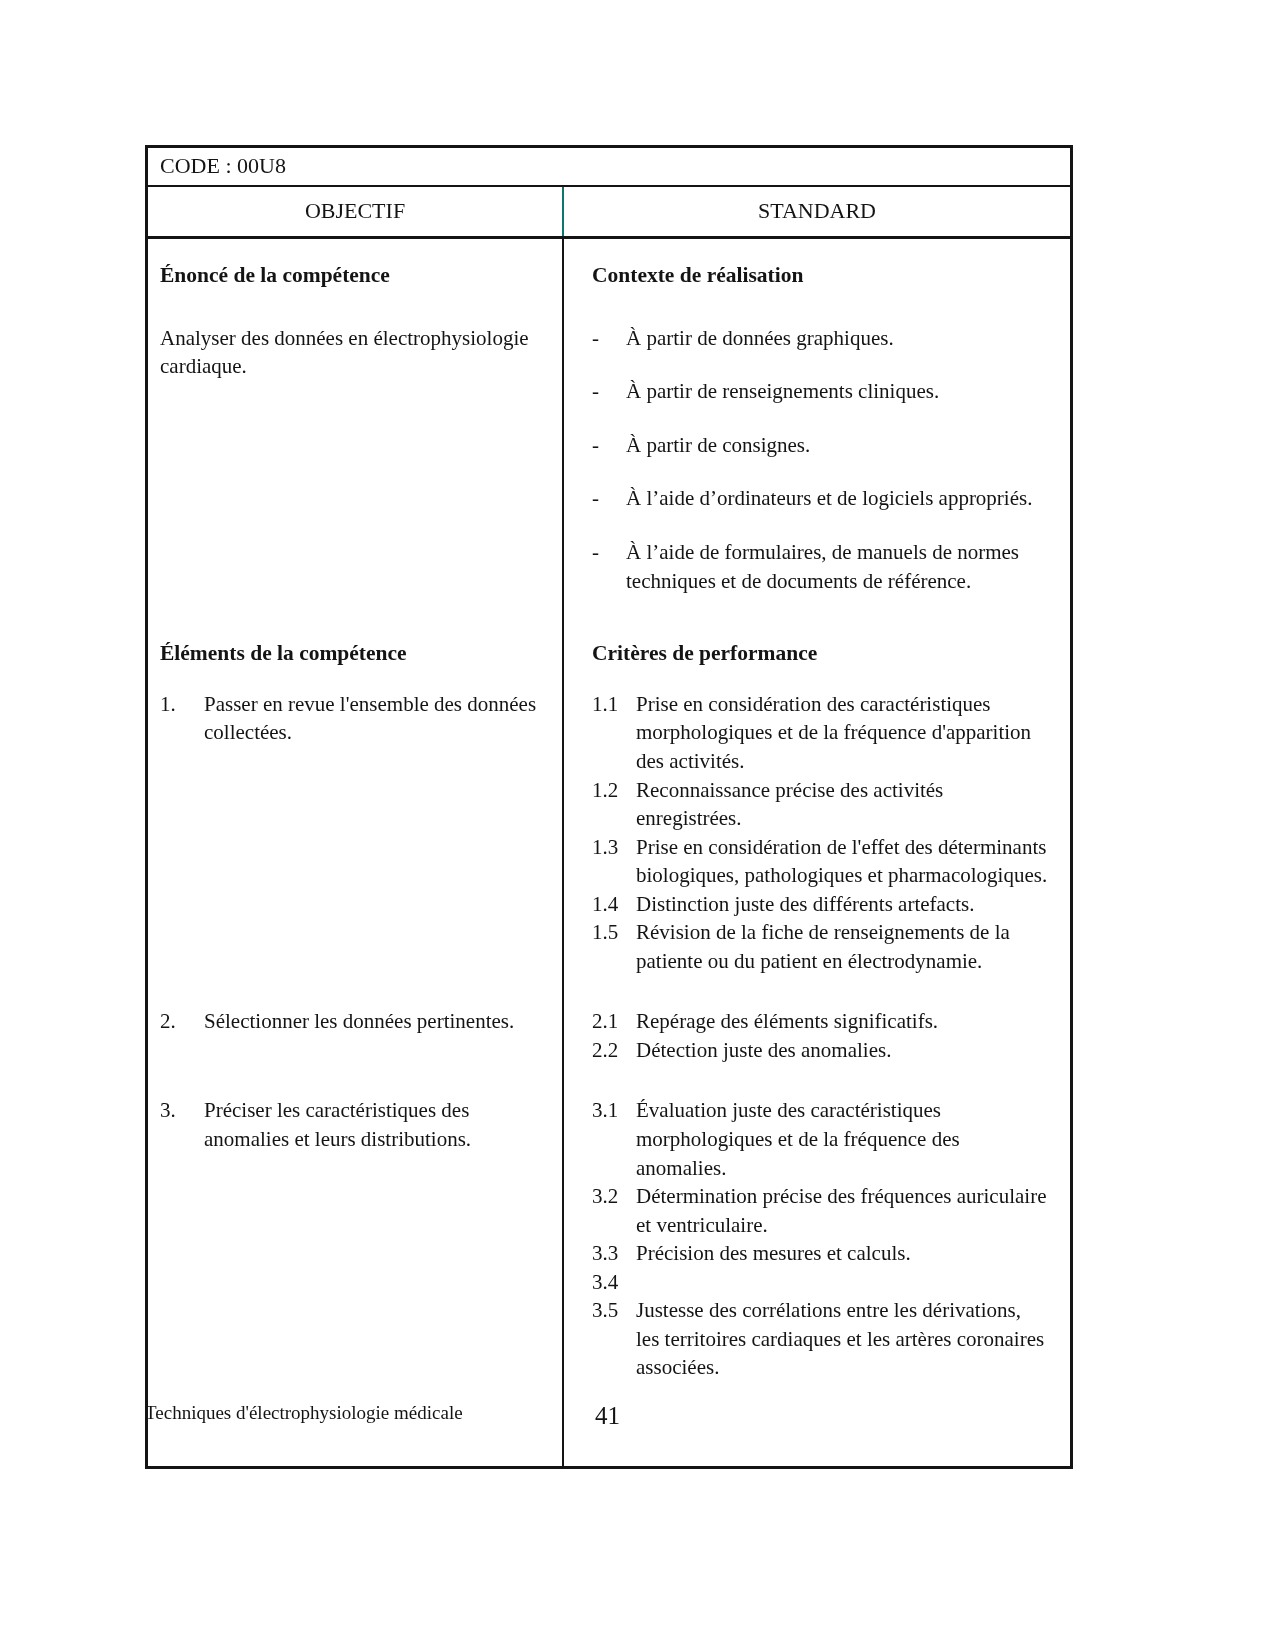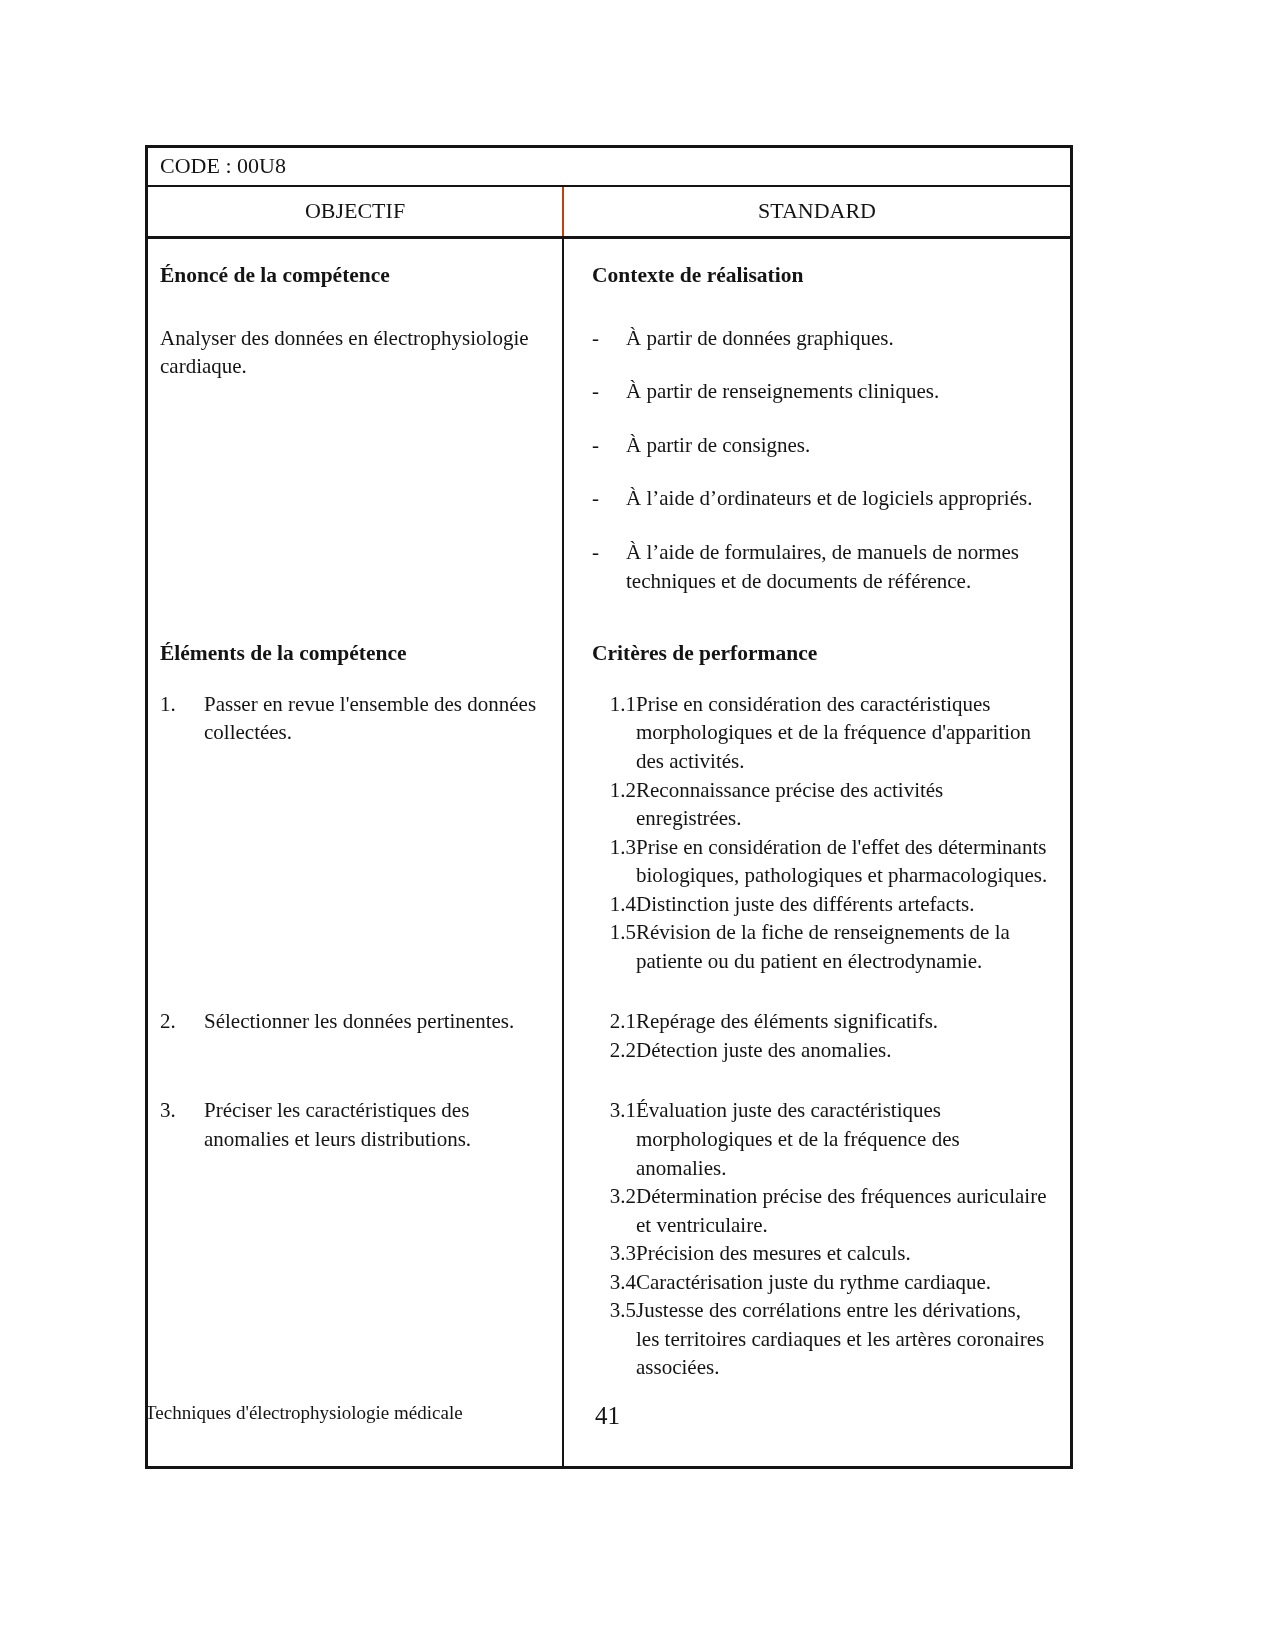--- a/index.html
+++ b/index.html
@@ -33,21 +33,21 @@
     display: grid;
     grid-template-columns: 416px 1fr;
     border-bottom: 3px solid #141414;
   }
   .header-row .hcell {
     text-align: center;
     font-size: 22px;
     padding: 11px 6px 12px 6px;
   }
   .header-row .hcell.left {
-    border-right: 2px solid #c2410c;
+    border-right: 2px solid #0f766e;
   }
   .body-rows .row {
     display: grid;
     grid-template-columns: 416px 1fr;
   }
   .lcell {
     border-right: 2px solid #141414;
     box-sizing: border-box;
     padding: 0 14px 0 12px;
   }
@@ -91,21 +91,20 @@
     flex: 0 0 44px;
   }
   .crit-item {
     display: flex;
     font-size: 21px;
     line-height: 1.36;
   }
   .crit-item .num {
     width: 44px;
     flex: 0 0 44px;
-    text-align: right;
   }
   .footer {
     position: absolute;
     left: 145px;
     top: 1402px;
     width: 928px;
     display: flex;
     align-items: flex-start;
   }
   .footer .footer-left {
@@ -242,21 +241,20 @@
         <div class="crit-item">
           <span class="num">3.2</span>
           <span>Détermination précise des fréquences auriculaire et ventriculaire.</span>
         </div>
         <div class="crit-item">
           <span class="num">3.3</span>
           <span>Précision des mesures et calculs.</span>
         </div>
         <div class="crit-item">
           <span class="num">3.4</span>
-          <span>Caractérisation juste du rythme cardiaque.</span>
         </div>
         <div class="crit-item">
           <span class="num">3.5</span>
           <span>Justesse des corrélations entre les dérivations, les territoires cardiaques et les artères coronaires associées.</span>
         </div>
       </div>
     </div>
 
   </div>
 </div>

